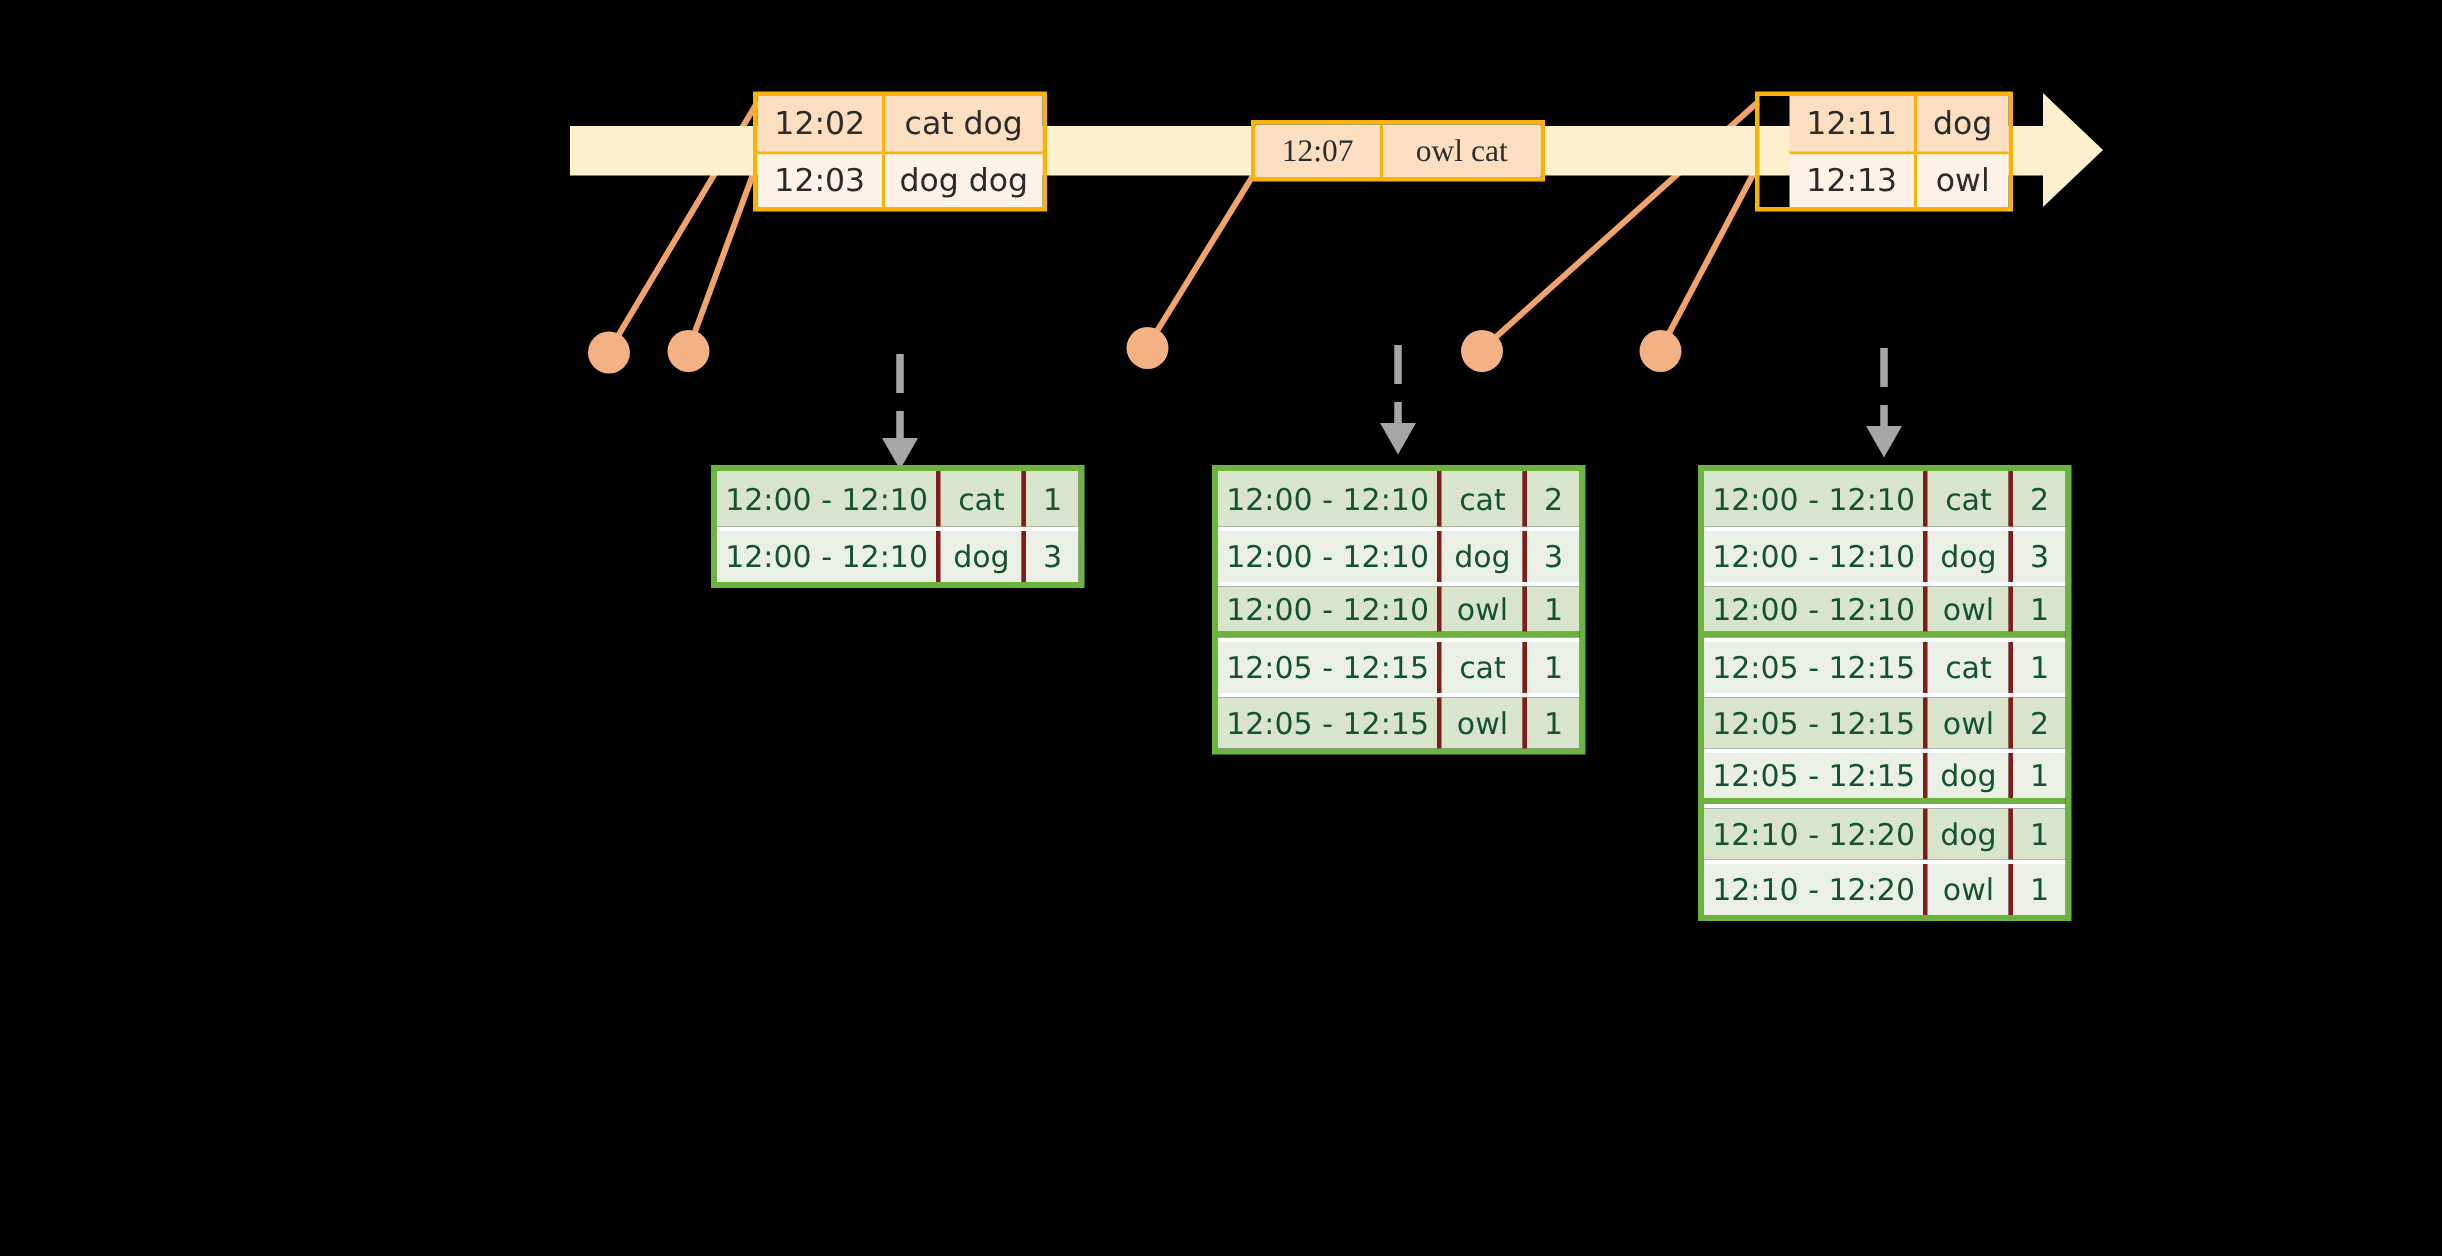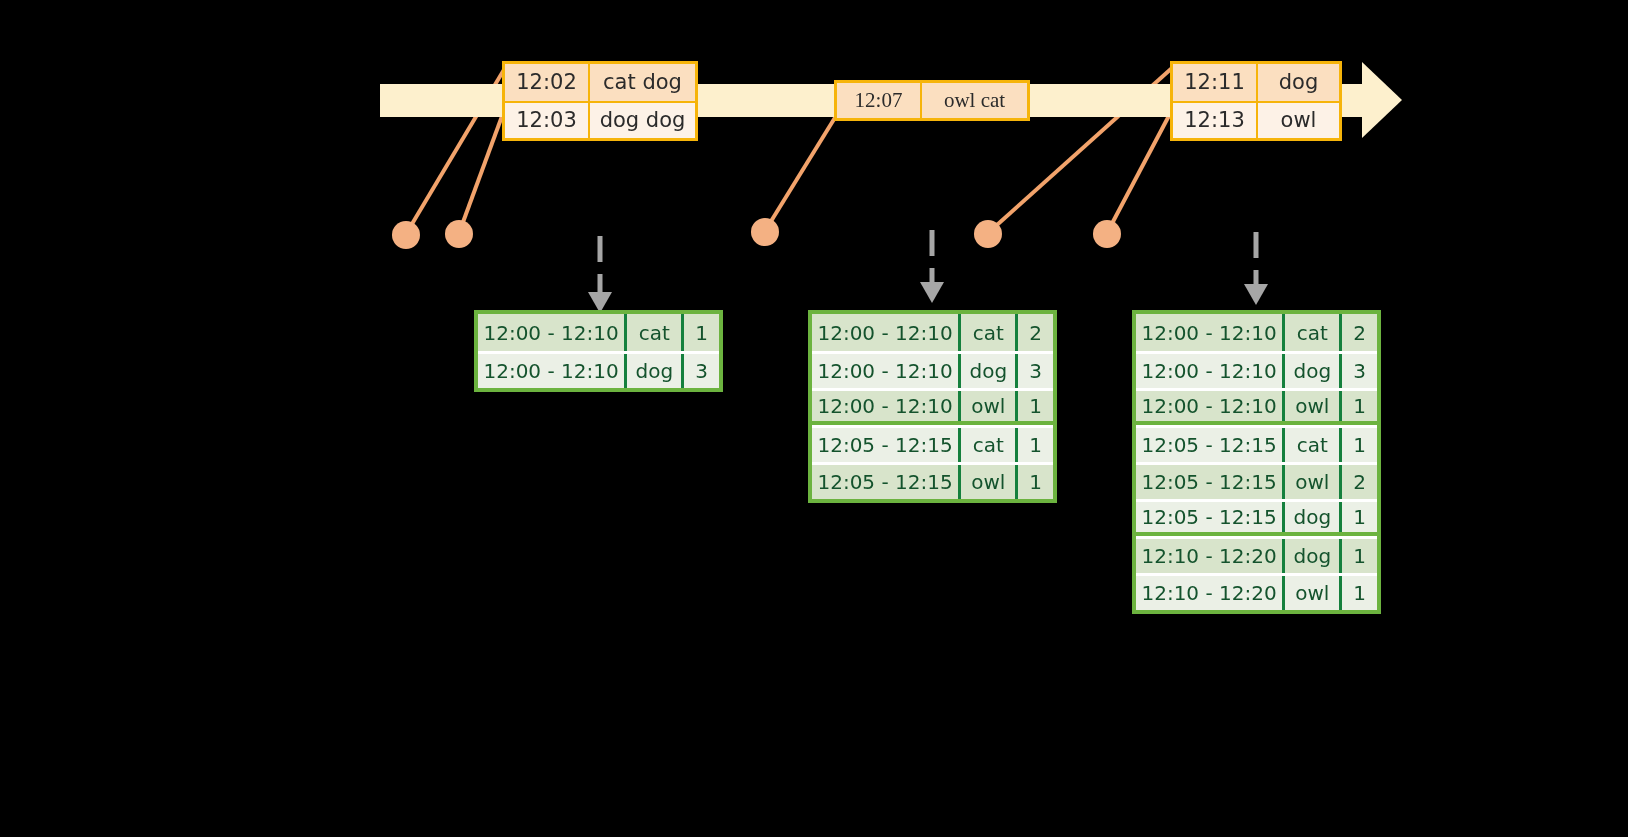--- a/index.html
+++ b/index.html
@@ -74,21 +74,21 @@
     box-sizing: border-box;
     z-index: 4;
   }
   .res-row {
     display: flex;
     height: 37px;
     box-sizing: border-box;
   }
   .res-row.shade-a .res-cell { background: #d8e4cb; }
   .res-row.shade-b .res-cell { background: #ebf0e6; }
-  .res-row .res-cell + .res-cell { border-left: 3px solid #15803d; }
+  .res-row .res-cell + .res-cell { border-left: 3px solid #7f1d1d; }
   .res-row + .res-row { border-top: 3px solid #ffffff; }
   .res-row.group-end { border-bottom: 4px solid #6cb33f; }
   .res-cell {
     display: flex;
     align-items: center;
     justify-content: center;
     font-size: 20px;
     color: #14532d;
     box-sizing: border-box;
   }
@@ -144,21 +144,21 @@
     </div>
   </div>
 
   <div class="event-box" style="left:834px; top:80px; width:196px; height:41px;font-family:Liberation Serif, serif;">
     <div class="event-row shade-a">
       <div class="event-cell cell time">12:07</div>
       <div class="event-cell cell words">owl cat</div>
     </div>
   </div>
 
-  <div class="event-box" style="left:1170px; top:61px; width:172px; height:80px;">
+  <div class="event-box" style="left:1170px; top:61px; width:172px; height:80px;padding-left:20px;">
     <div class="event-row shade-a">
       <div class="event-cell cell time">12:11</div>
       <div class="event-cell cell words">dog</div>
     </div>
     <div class="event-row shade-b">
       <div class="event-cell cell time">12:13</div>
       <div class="event-cell cell words">owl</div>
     </div>
   </div>
 

